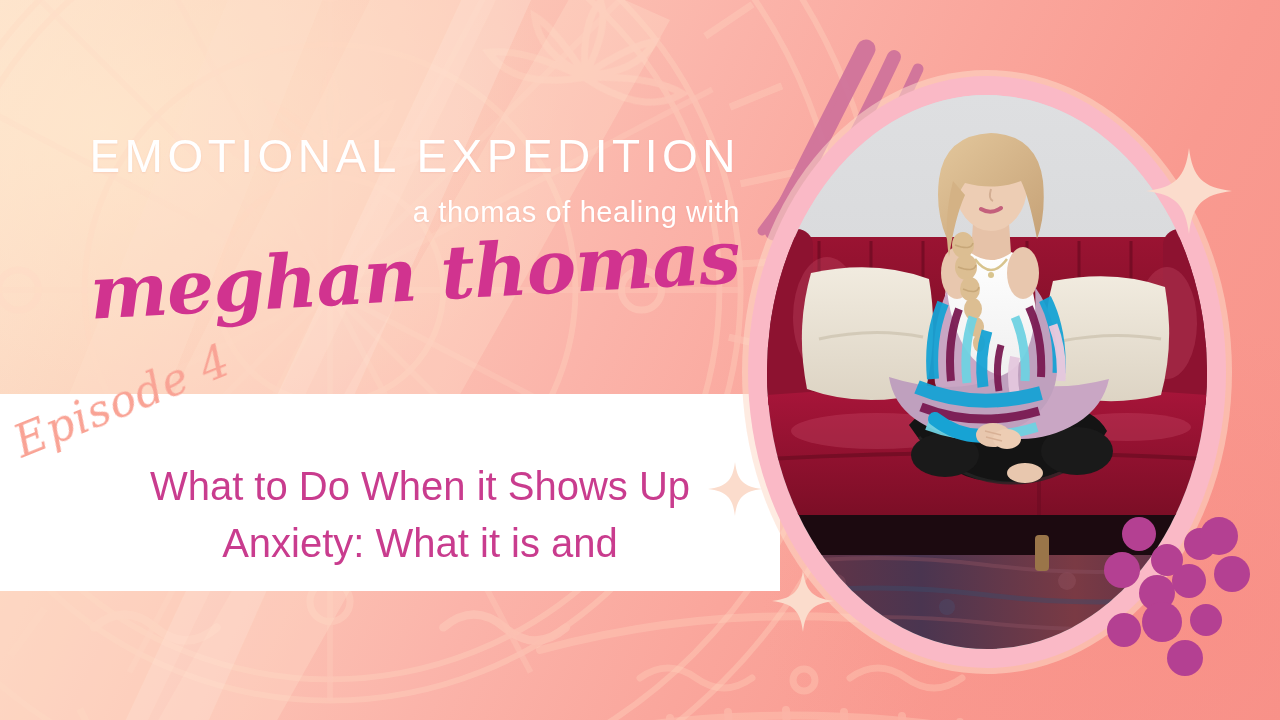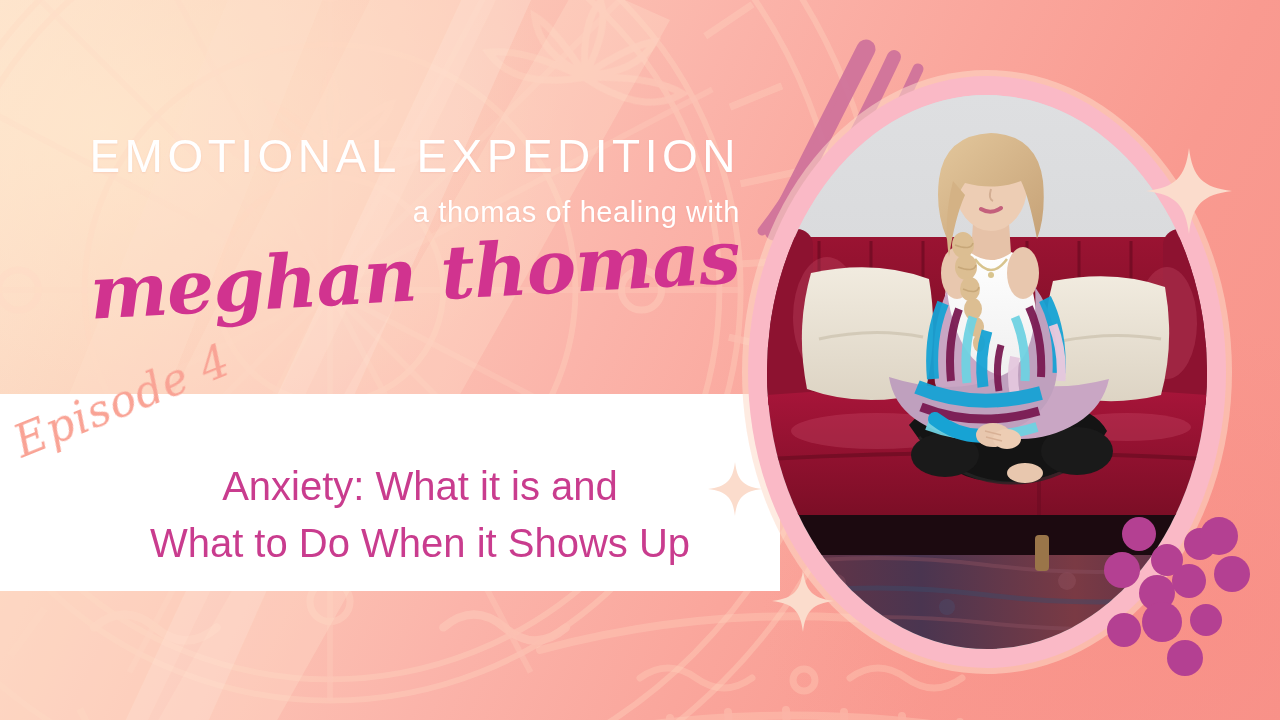--- a/index.html
+++ b/index.html
@@ -346,22 +346,22 @@
 
   <div class="headline-block">
     <div class="show-title">EMOTIONAL EXPEDITION</div>
     <div class="show-tagline">a thomas of healing with</div>
     <div class="host-signature">meghan thomas</div>
   </div>
 
   <div class="episode-label">Episode 4</div>
 
   <div class="episode-title">
+    <span class="ln">What to Do When it Shows Up</span>
     <span class="ln">Anxiety: What it is and</span>
-    <span class="ln">What to Do When it Shows Up</span>
   </div>
 
   <div class="sparkle" id="sparkle-band-upper">
     <svg viewBox="0 0 100 100" xmlns="http://www.w3.org/2000/svg">
       <path d="M50 0 C54 34 66 46 100 50 C66 54 54 66 50 100 C46 66 34 54 0 50 C34 46 46 34 50 0 Z" fill="#FBDCCC"></path>
     </svg>
   </div>
   <div class="sparkle" id="sparkle-band-lower">
     <svg viewBox="0 0 100 100" xmlns="http://www.w3.org/2000/svg">
       <path d="M50 0 C54 34 66 46 100 50 C66 54 54 66 50 100 C46 66 34 54 0 50 C34 46 46 34 50 0 Z" fill="#FBDCCC"></path>

